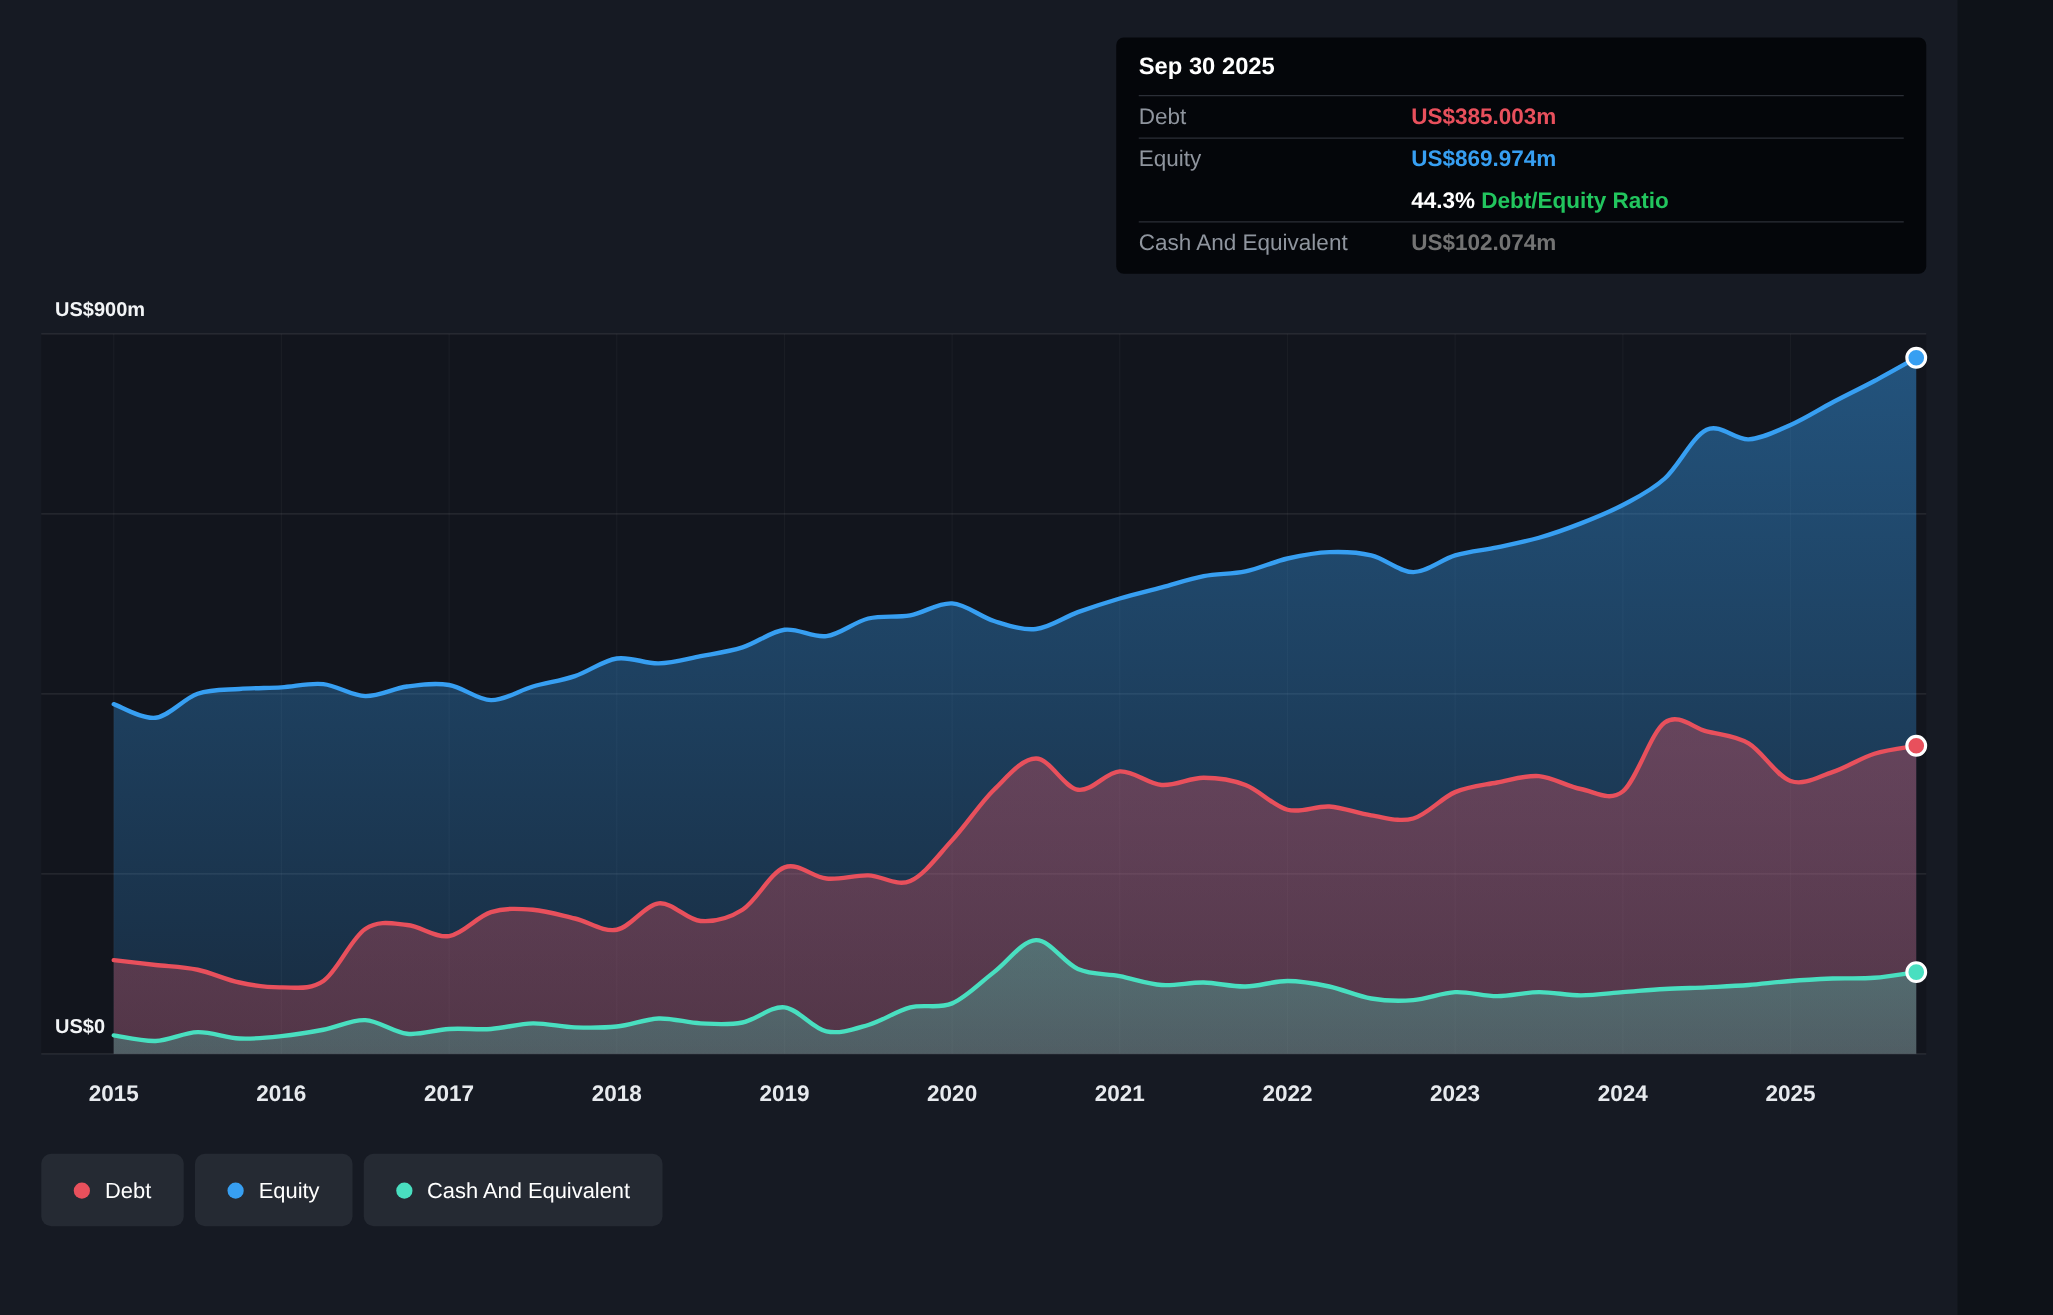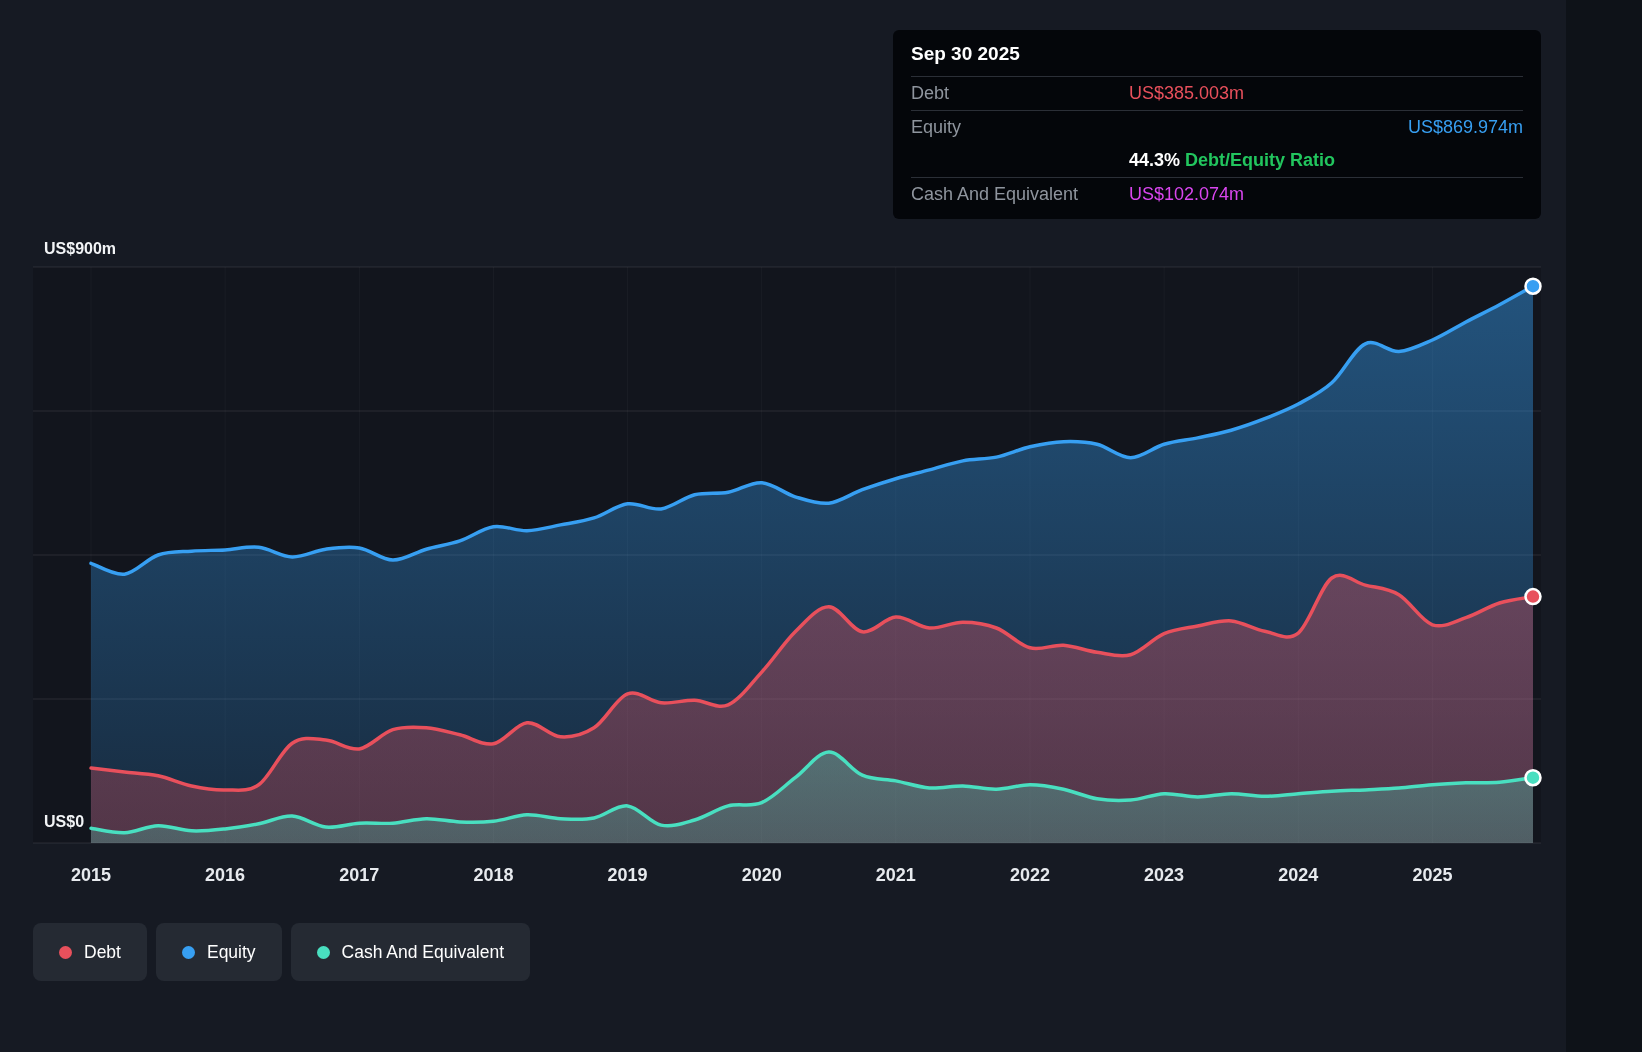--- a/index.html
+++ b/index.html
@@ -37,21 +37,21 @@
     display: grid;
     grid-template-columns: 218px 1fr;
     align-items: center;
     height: 33px;
     border-bottom: 1px solid #2b2f37;
     font-size: 18px;
   }
   .tt-row.no-border { border-bottom: none; }
   .tt-row:last-child { border-bottom: none; }
   .tt-label { color: #8f959e; }
-  .tt-value { font-weight: 400; }
+  .tt-value { font-weight: 700; }
   .tt-ratio-strong { color: #ffffff; font-weight: 700; }
   .tt-ratio-label { color: #22c55e; font-weight: 700; }
 
   
   .y-label {
     position: absolute;
     left: 44px;
     font-size: 16px;
     font-weight: 700;
     color: #f2f4f6;
@@ -107,34 +107,34 @@
   <div class="tooltip">
     <div class="tt-title">Sep 30 2025</div>
 
     <div class="tt-row">
       <span class="tt-label">Debt</span>
       <span class="tt-value" style="color: rgb(232, 80, 92);">US$385.003m</span>
     </div>
 
     <div class="tt-row no-border">
       <span class="tt-label">Equity</span>
-      <span class="tt-value" style="color: rgb(55, 159, 242); text-align: right;">US$869.974m</span>
+      <span class="tt-value" style="color: rgb(55, 159, 242);">US$869.974m</span>
     </div>
 
     <div class="tt-row">
       <span></span>
       <span>
         <span class="tt-ratio-strong">44.3%</span>
         <span class="tt-ratio-label">Debt/Equity Ratio</span>
       </span>
     </div>
 
     <div class="tt-row">
       <span class="tt-label">Cash And Equivalent</span>
-      <span class="tt-value" style="color: #d946ef;">US$102.074m</span>
+      <span class="tt-value" style="color: #737373;">US$102.074m</span>
     </div>
   </div>
 
   <div class="y-label top">US$900m</div>
   <div class="y-label bottom">US$0</div>
 
   <svg id="chart" viewBox="0 0 1642 1052" aria-hidden="false">
       <defs>
         <linearGradient id="grad-0" x1="0" y1="0" x2="0" y2="1">
           <stop offset="0%" stop-color="#379ff2" stop-opacity="0.45"></stop>

